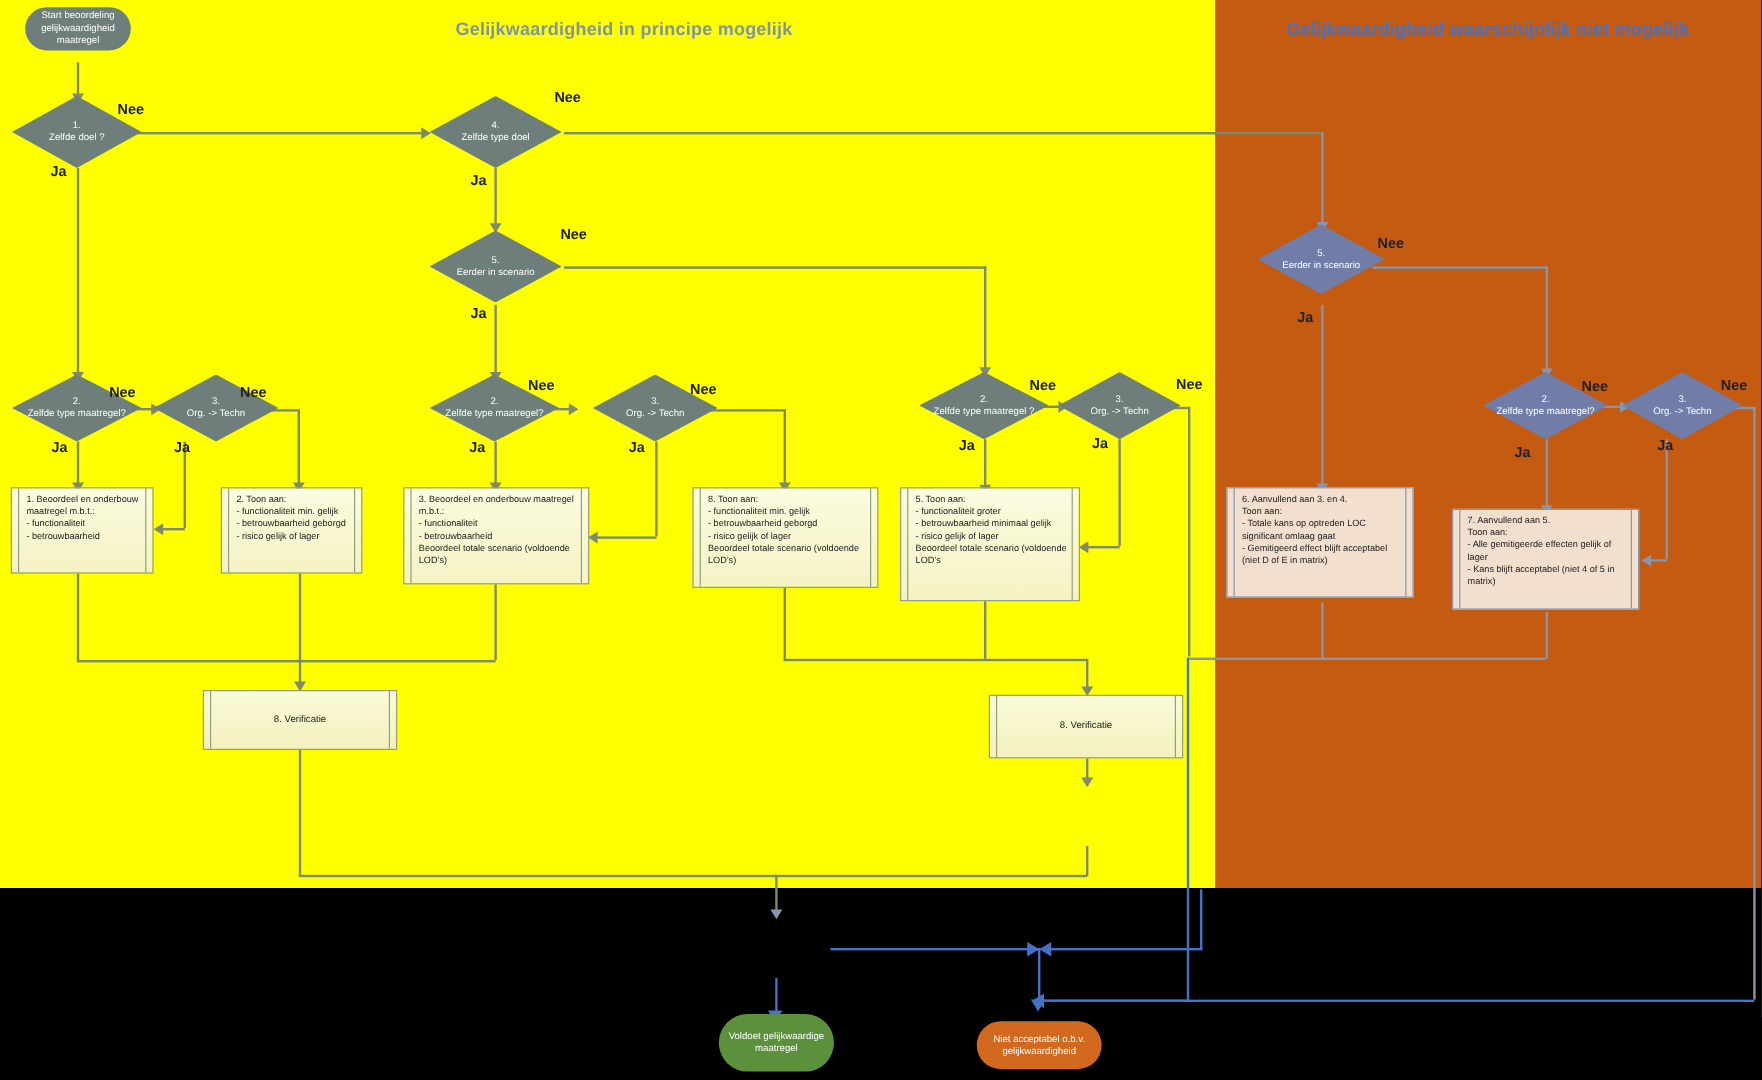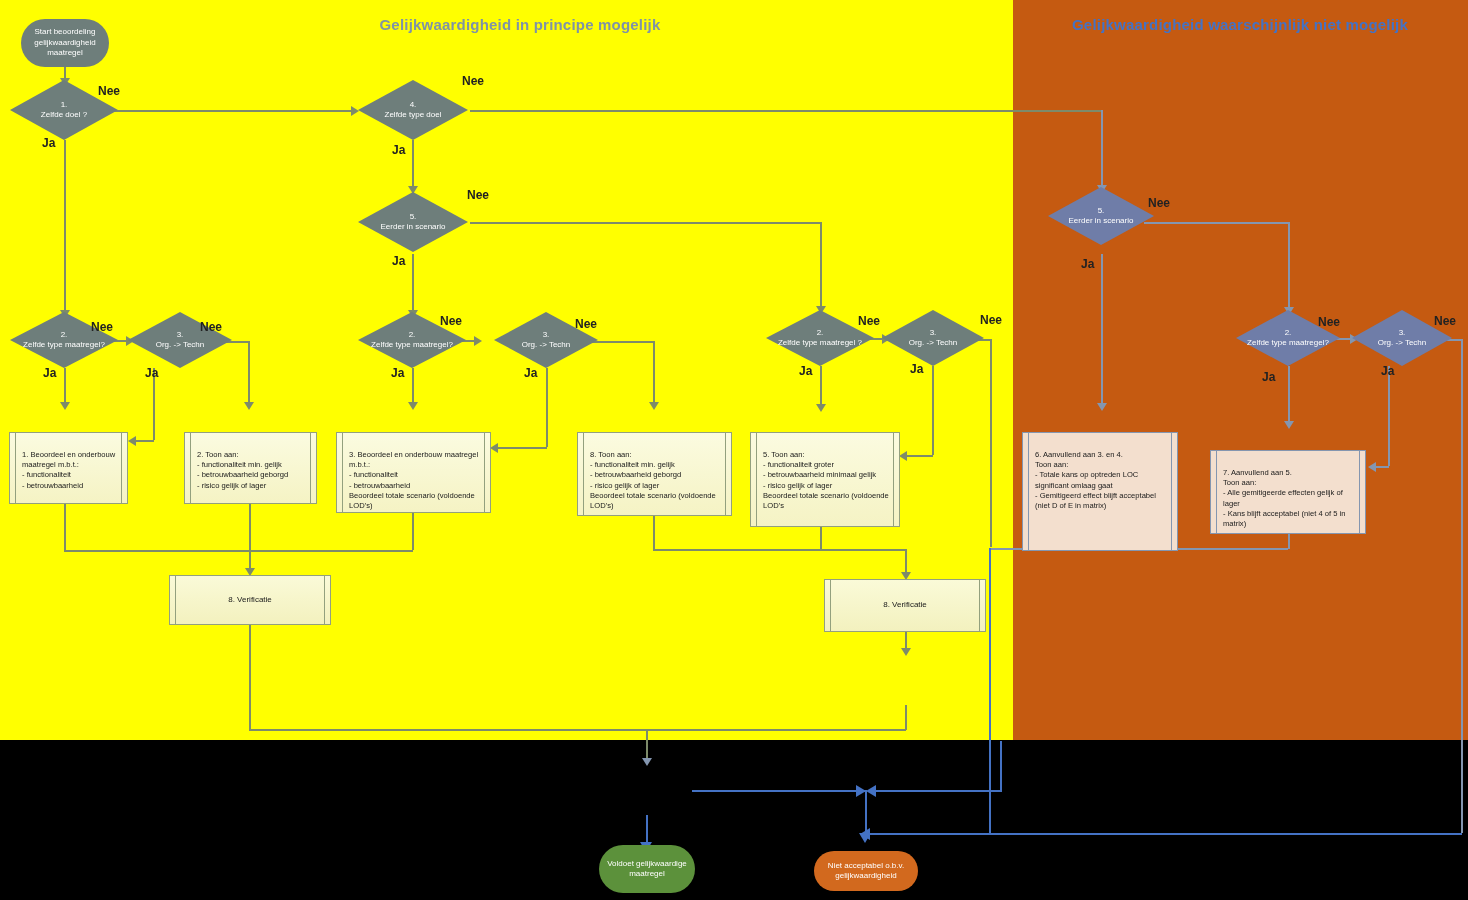--- a/index.html
+++ b/index.html
@@ -44,21 +44,21 @@
            clip-path:polygon(50% 0,100% 50%,50% 100%,0 50%);}
   .diamond .dtxt{position:relative;z-index:2;padding:0 4px;}
   .d-gray .dshape{background:#6E7E7B;}
   .d-slate .dshape{background:#6F7DA8;}
   .d-blue  .dshape{background:#3D6DB5;}
   .d-blue .dtxt,.d-slate .dtxt{color:#fff;}
 
   .yn{position:absolute;font-size:12px;font-weight:bold;color:#222;}
 
   .pbox{position:absolute;box-sizing:border-box;font-size:7.6px;line-height:1.34;color:#1a1a1a;
-        border:1px solid #93A07E;padding:17px 8px 4px 12px;white-space:pre-line;margin-top:26px;}
+        border:1px solid #93A07E;padding:4px 8px 4px 12px;white-space:pre-line;}
   .pbox::before{content:"";position:absolute;left:5px;top:0;bottom:0;width:1px;background:#93A07E;}
   .pbox::after{content:"";position:absolute;right:5px;top:0;bottom:0;width:1px;background:#93A07E;}
   .pbox-yellow{background:linear-gradient(180deg,#FBFBE0 0%,#F5F3C4 100%);}
   .pbox-peach{background:#F3DFCE;border:1px solid #8496B0;}
   .pbox-peach::before,.pbox-peach::after{background:#8496B0;}
 
   .vbox{position:absolute;box-sizing:border-box;border:1px solid #93A07E;
         background:linear-gradient(180deg,#FAFAD8 0%,#F3F1BE 100%);
         display:flex;align-items:center;justify-content:center;text-align:center;
         font-size:8px;color:#1a1a1a;line-height:1.35;padding:0 14px;}
@@ -194,21 +194,21 @@
   <div class="ln-blue lnh" style="left:875px;top:790px;width:127px;"></div>
   <div class="arw arw-l-b" style="left:866px;top:785px;"></div>
   <div class="ln-blue lnv" style="left:1000px;top:741px;height:50px;"></div>
 
   <div class="ln-blue lnv" style="left:865px;top:790px;height:45px;"></div>
   <div class="arw arw-d-b" style="left:859px;top:833px;"></div>
 
   <div class="ln-blue lnv" style="left:646px;top:815px;height:30px;"></div>
   <div class="arw arw-d-b" style="left:640px;top:842px;"></div>
 
-  <div class="pill pill-gray" style="left:21px;top:19px;width:88px;height:48px;">
+  <div class="pill pill-gray" style="left:21px;top:6px;width:88px;height:36px;">
     <span>Start beoordeling gelijkwaardigheid maatregel</span>
   </div>
 
   <div class="diamond d-gray" style="left:10px;top:80px;width:108px;height:60px;">
     <div class="dshape"></div>
     <div class="dtxt">
         <div>1.</div>
         <div>Zelfde doel ?</div>
       </div>
   </div>
@@ -321,40 +321,40 @@
         <div>3.</div>
         <div>Org. -&gt; Techn</div>
       </div>
   </div>
   <div class="yn" style="left:1434px;top:314px;">Nee</div>
   <div class="yn" style="left:1381px;top:364px;">Ja</div>
 
   <div class="pbox pbox-yellow" style="left:9px;top:406px;width:119px;height:72px;">1. Beoordeel en onderbouw maatregel m.b.t.:
 - functionaliteit
 - betrouwbaarheid</div>
-  <div class="pbox pbox-yellow" style="left:184px;top:406px;width:133px;height:72px;">2. Toon aan:
+  <div class="pbox pbox-yellow" style="left:184px;top:406px;width:118px;height:72px;">2. Toon aan:
 - functionaliteit min. gelijk
 - betrouwbaarheid geborgd
 - risico gelijk of lager</div>
   <div class="pbox pbox-yellow" style="left:336px;top:406px;width:155px;height:81px;">3. Beoordeel en onderbouw maatregel m.b.t.:
 - functionaliteit
 - betrouwbaarheid
 Beoordeel totale scenario (voldoende LOD’s)</div>
   <div class="pbox pbox-yellow" style="left:577px;top:406px;width:155px;height:84px;">8. Toon aan:
 - functionaliteit min. gelijk
 - betrouwbaarheid geborgd
 - risico gelijk of lager
 Beoordeel totale scenario (voldoende LOD’s)</div>
   <div class="pbox pbox-yellow" style="left:750px;top:406px;width:150px;height:95px;">5. Toon aan:
 - functionaliteit groter
 - betrouwbaarheid minimaal gelijk
 - risico gelijk of lager
 Beoordeel totale scenario (voldoende LOD’s</div>
 
-  <div class="pbox pbox-peach" style="left:1022px;top:406px;width:156px;height:119px;">6. Aanvullend aan 3. en 4.
+  <div class="pbox pbox-peach" style="left:1022px;top:406px;width:156px;height:92px;">6. Aanvullend aan 3. en 4.
 Toon aan:
 - Totale kans op optreden LOC significant omlaag gaat
 - Gemitigeerd effect blijft acceptabel (niet D of E in matrix)</div>
   <div class="pbox pbox-peach" style="left:1210px;top:424px;width:156px;height:84px;">7. Aanvullend aan 5.
 Toon aan:
 - Alle gemitigeerde effecten gelijk of lager
 - Kans blijft acceptabel (niet 4 of 5 in matrix)</div>
 
   <div class="vbox" style="left:169px;top:575px;width:162px;height:50px;">8. Verificatie</div>
   <div class="vbox" style="left:824px;top:579px;width:162px;height:53px;">8. Verificatie</div>

